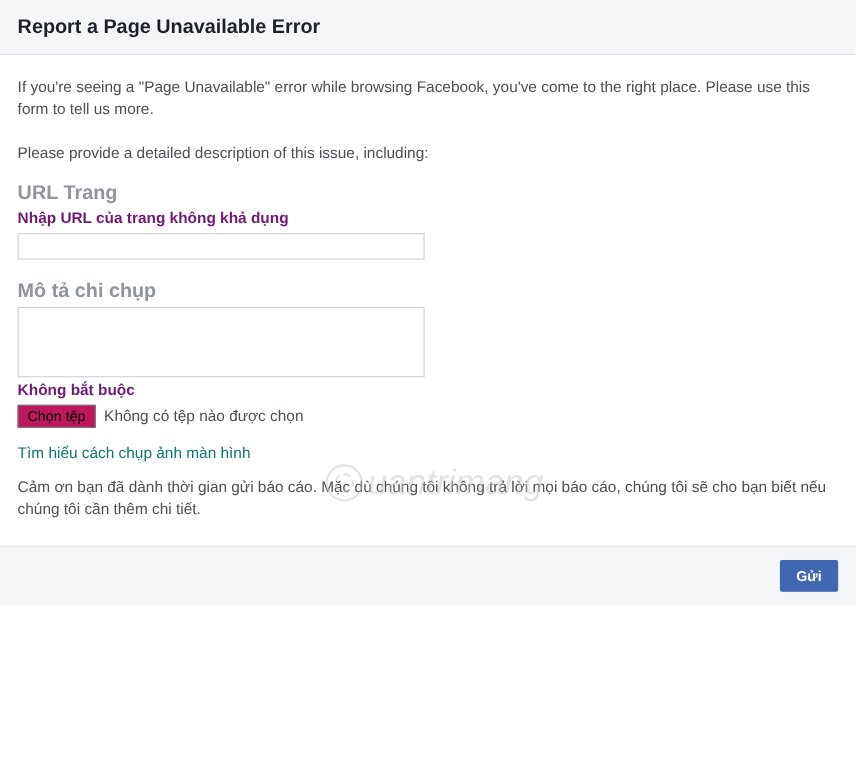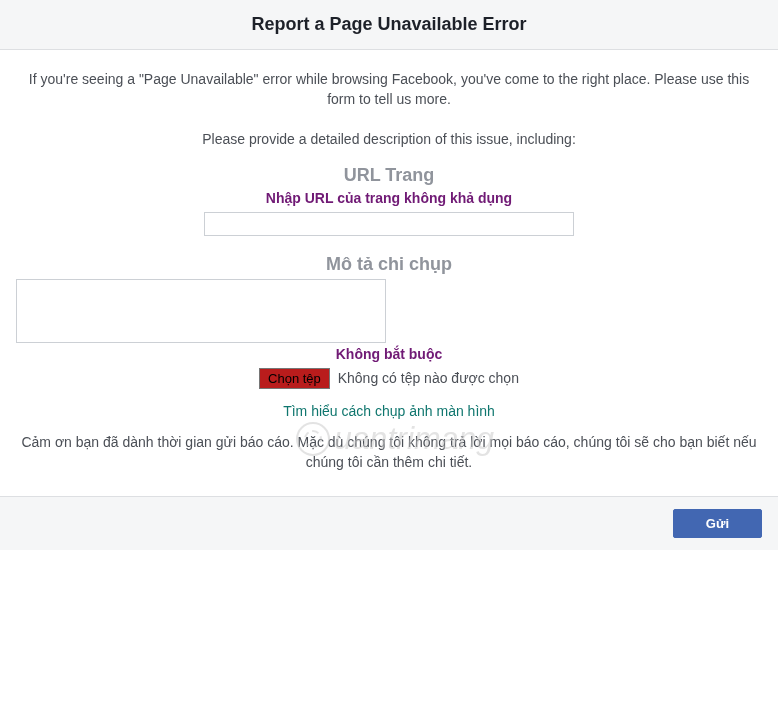--- a/index.html
+++ b/index.html
@@ -1,19 +1,18 @@
 <!DOCTYPE html>
 <html><head>
   <meta charset="utf-8">
   <style>
     * {
       margin: 0;
       padding: 0;
       box-sizing: border-box;
-      text-align: center;
     }
     body {
       font-family: Helvetica, Arial, sans-serif;
       font-size: 14px;
       color: #4b4f56;
       background: #fff;
       width: 778px;
     }
     .header {
       background: #f5f6f7;
@@ -76,21 +75,21 @@
       position: relative;
     }
     .textarea-wrap {
       position: relative;
       width: 370px;
     }
     .file-row {
       margin-top: 6px;
     }
     .file-button {
-      background: #b91c1c;
+      background: #be185d;
       border: 1px solid #767676;
       padding: 2px 8px;
       font-size: 13px;
       font-family: inherit;
       cursor: pointer;
     }
     .file-status {
       margin-left: 4px;
       font-size: 14px;
     }
@@ -107,21 +106,21 @@
     }
     .footer {
       background: #f5f6f7;
       padding: 12px 16px;
       text-align: right;
     }
     .submit-btn {
       background: #4267b2;
       color: #fff;
       border: 1px solid #4267b2;
-      padding: 6px 32px;
+      padding: 6px 14px;
       font-size: 13px;
       font-weight: bold;
       font-family: inherit;
       cursor: pointer;
       border-radius: 2px;
     }
     .watermark {
       position: absolute;
       left: 296px;
       top: 420px;

